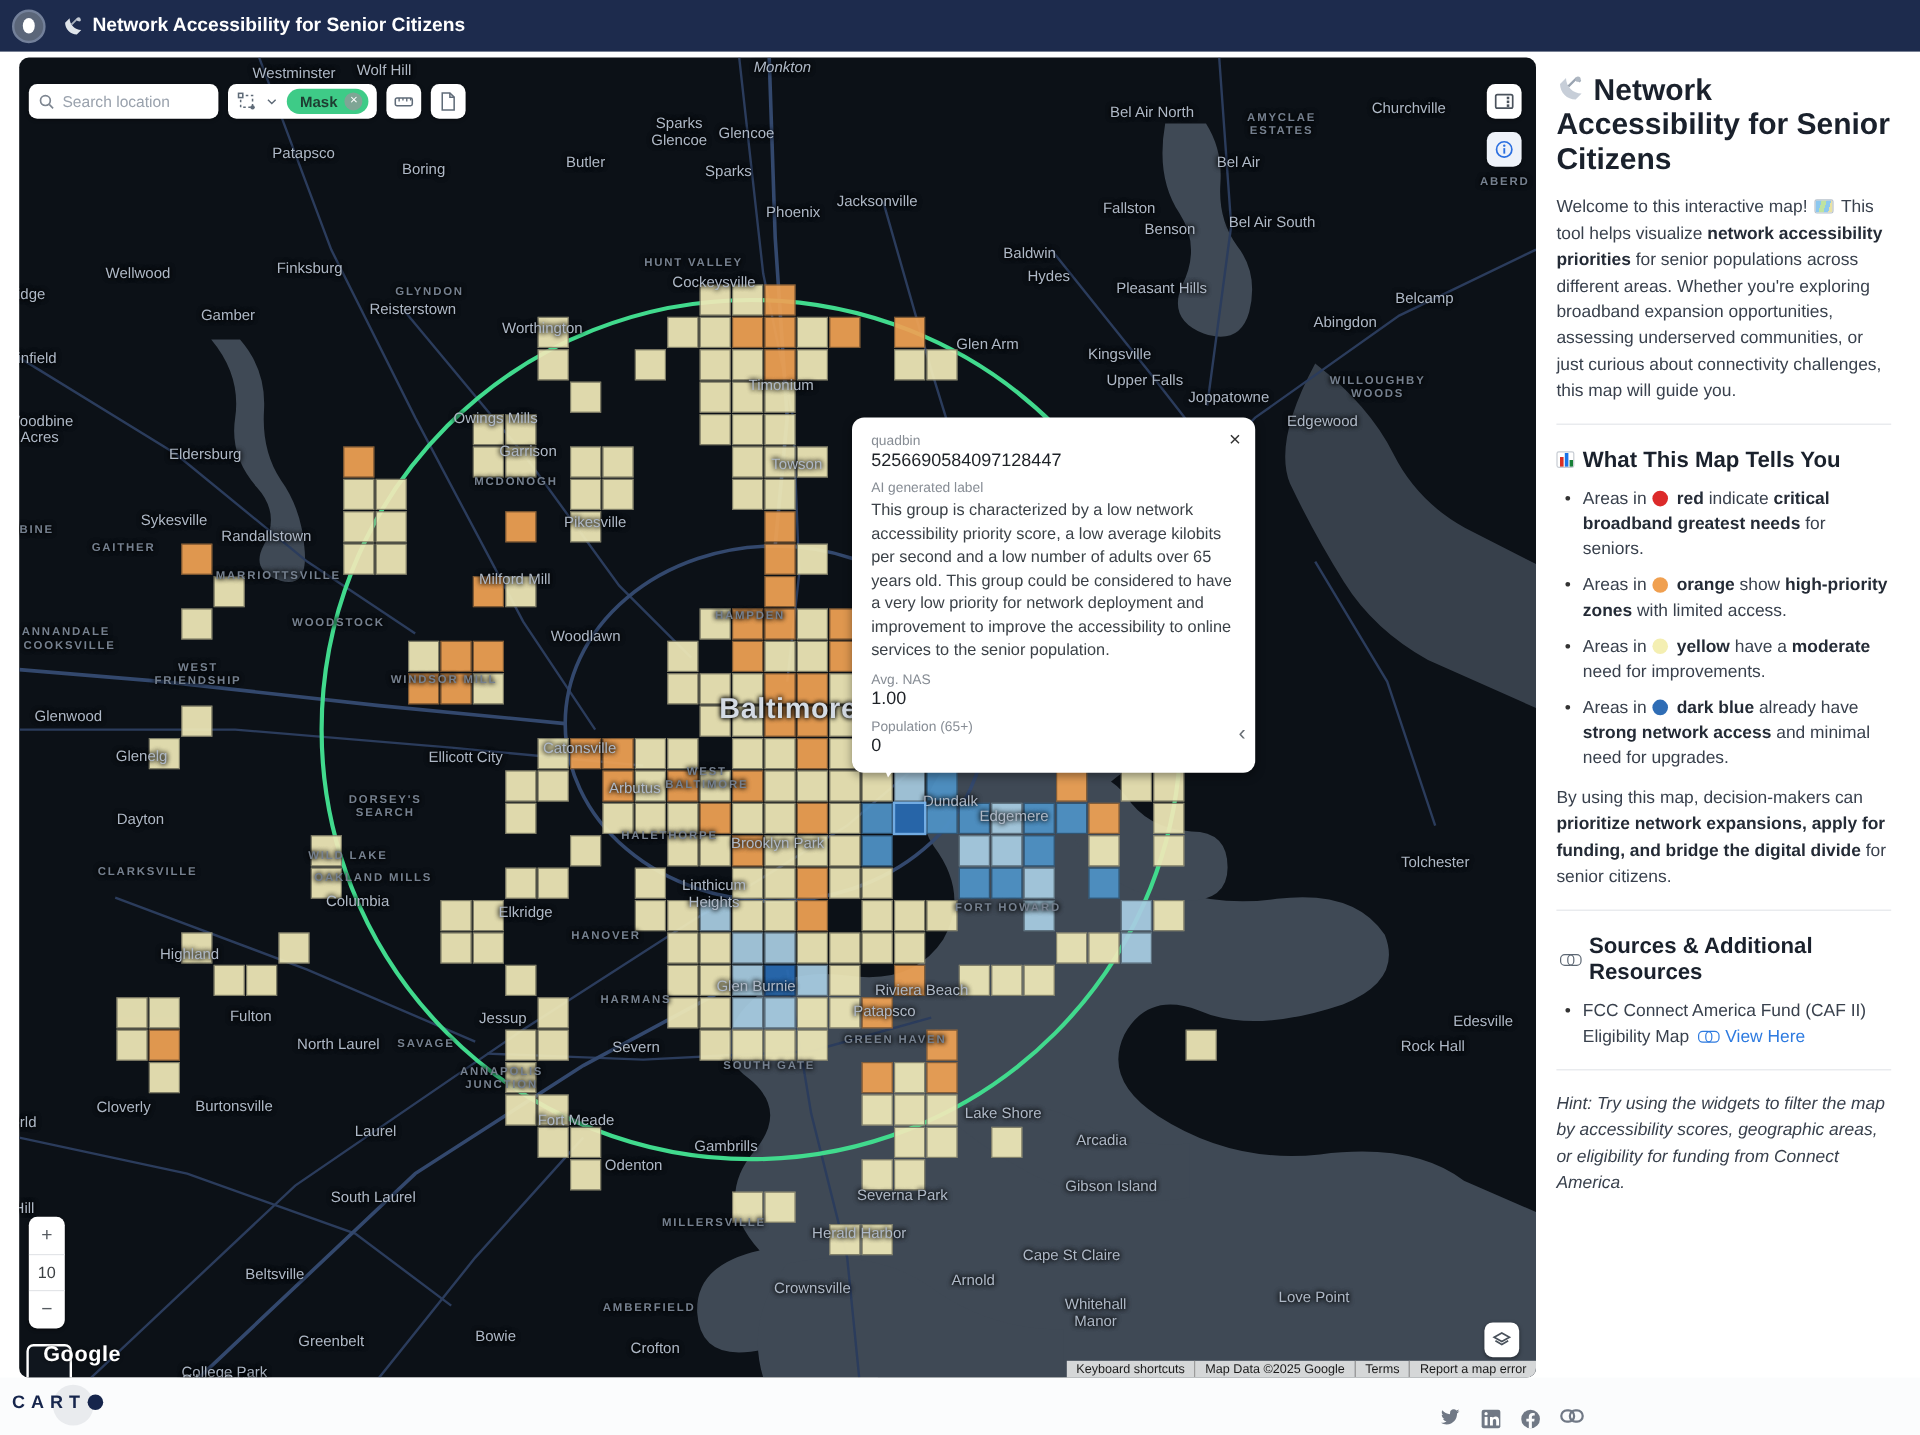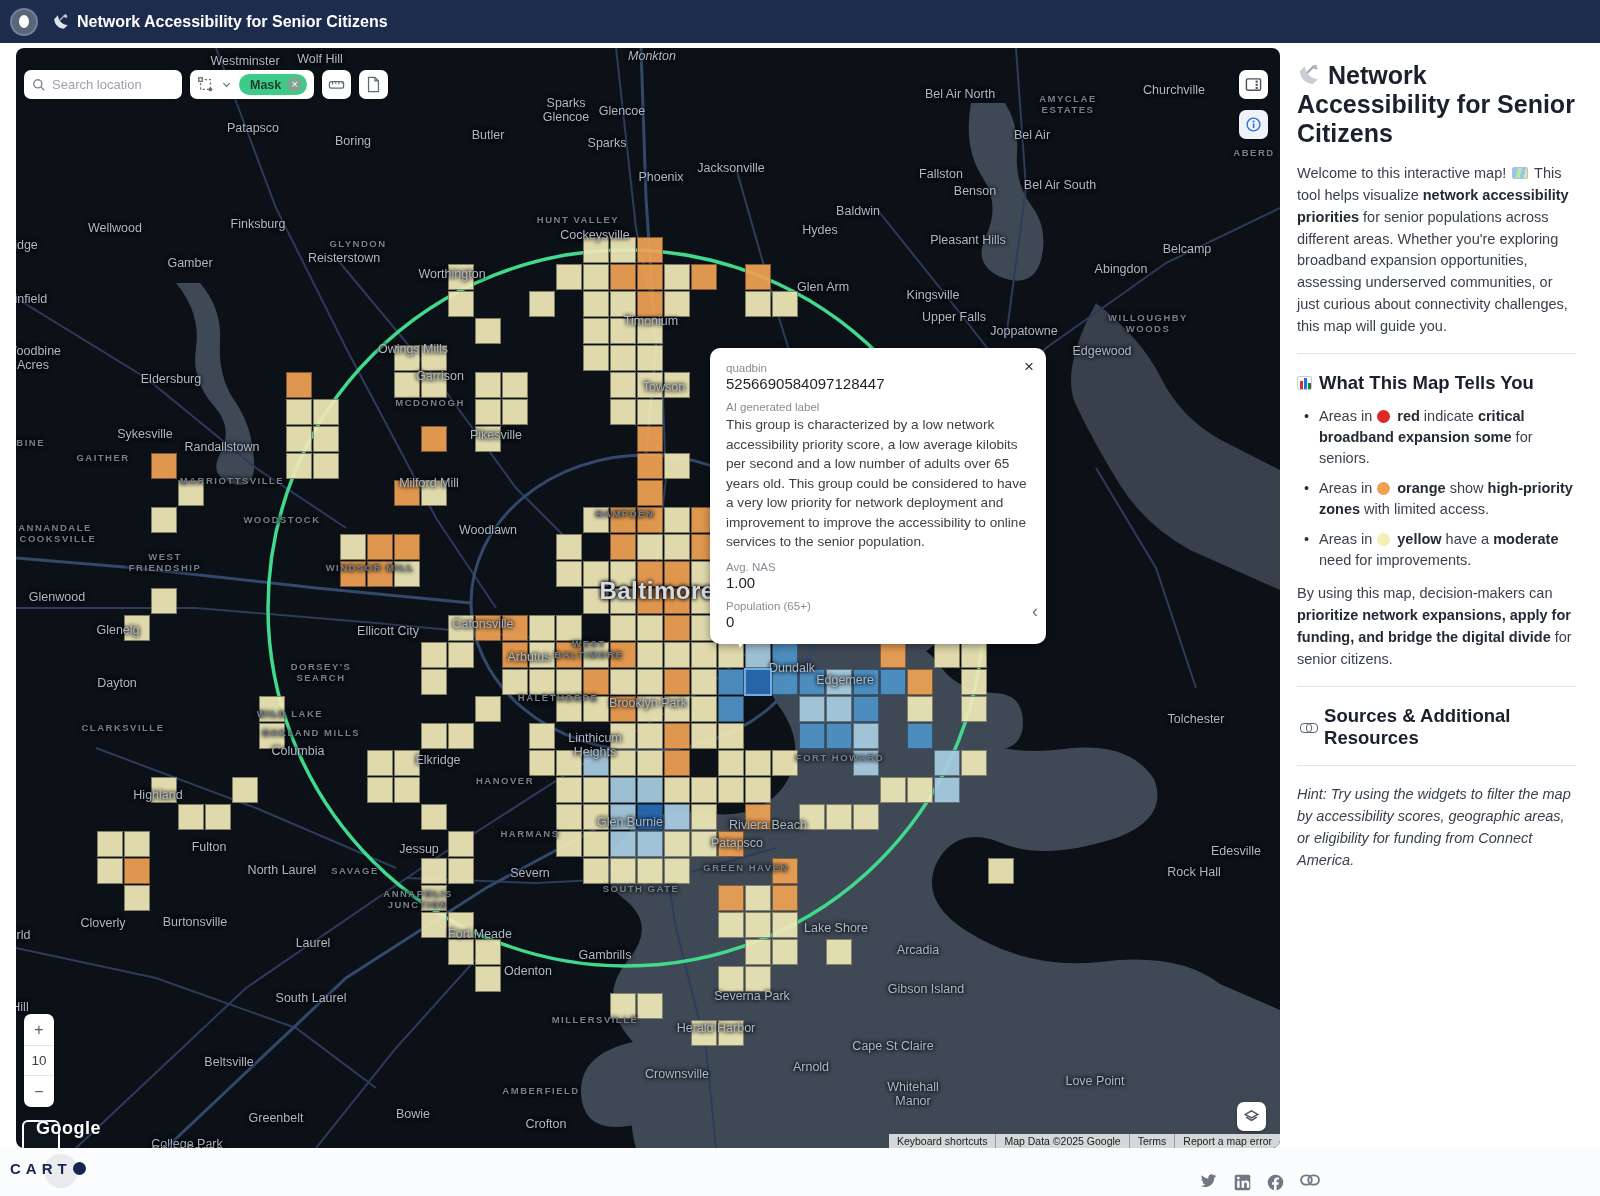--- a/index.html
+++ b/index.html
@@ -423,21 +423,21 @@
         <div class="lbl c" style="left: 944px; top: 46px;">Bel Air North</div>
         <div class="lbl c" style="left: 1158px; top: 42px;">Churchville</div>
         <div class="lbl sc" style="left: 1052px; top: 57px;">AMYCLAE
 ESTATES</div>
         <div class="lbl c" style="left: 1016px; top: 87px;">Bel Air</div>
         <div class="lbl sc" style="left: 1238px; top: 105px;">ABERD</div>
         <div class="lbl c" style="left: 925px; top: 126px;">Fallston</div>
         <div class="lbl c" style="left: 959px; top: 143px;">Benson</div>
         <div class="lbl c" style="left: 1044px; top: 137px;">Bel Air South</div>
         <div class="lbl c" style="left: 842px; top: 163px;">Baldwin</div>
-        <div class="lbl c" style="left: 804px; top: 182px;">Hydes</div>
+        <div class="lbl c" style="left: 858px; top: 182px;">Hydes</div>
         <div class="lbl c" style="left: 952px; top: 192px;">Pleasant Hills</div>
         <div class="lbl c" style="left: 1171px; top: 201px;">Belcamp</div>
         <div class="lbl c" style="left: 1105px; top: 221px;">Abingdon</div>
         <div class="lbl sc" style="left: 562px; top: 172px;">HUNT VALLEY</div>
         <div class="lbl c" style="left: 579px; top: 187px; text-align: right;">Cockeysville</div>
         <div class="lbl sc" style="left: 342px; top: 196px;">GLYNDON</div>
         <div class="lbl c" style="left: 328px; top: 210px;">Reisterstown</div>
         <div class="lbl c" style="left: 436px; top: 226px;">Worthington</div>
         <div class="lbl c" style="left: 242px; top: 176px;">Finksburg</div>
         <div class="lbl c" style="left: 99px; top: 180px;">Wellwood</div>
@@ -644,30 +644,34 @@
         </svg>
     <span>Network Accessibility for Senior Citizens</span>
   </h2>
   <p><span>Welcome to this interactive map! </span><span class="ico-map"></span><span> This tool helps visualize </span><span class="b">network accessibility priorities</span><span> for senior populations across different areas. Whether you're exploring broadband expansion opportunities, assessing underserved communities, or just curious about connectivity challenges, this map will guide you.</span></p>
   <hr>
   <h3>
     <span class="barchart-ico"></span>
     <span>What This Map Tells You</span>
   </h3>
   <ul>
-        <li><span>Areas in </span><span class="dot" style="background: rgb(220, 42, 42);"></span><span> </span><span class="b">red</span><span> indicate </span><span class="b">critical broadband expansion some</span><span> for seniors.</span></li>
+        <li><span>Areas in </span><span class="dot" style="background: rgb(220, 42, 42);"></span><span> </span><span class="b">red</span><span> indicate </span><span class="b">critical broadband greatest needs</span><span> for seniors.</span></li>
         <li><span>Areas in </span><span class="dot" style="background: rgb(240, 160, 80);"></span><span> </span><span class="b">orange</span><span> show </span><span class="b">high-priority zones</span><span> with limited access.</span></li>
         <li><span>Areas in </span><span class="dot" style="background: rgb(244, 239, 178);"></span><span> </span><span class="b">yellow</span><span> have a </span><span class="b">moderate</span><span> need for improvements.</span></li>
+        <li><span>Areas in </span><span class="dot" style="background: rgb(47, 109, 181);"></span><span> </span><span class="b">dark blue</span><span> already have </span><span class="b">strong network access</span><span> and minimal need for upgrades.</span></li>
       </ul>
   <p><span>By using this map, decision-makers can </span><span class="b">prioritize network expansions, apply for funding, and bridge the digital divide</span><span> for senior citizens.</span></p>
   <hr>
   <h3>
     <span class="chain"></span>
     <span>Sources &amp; Additional Resources</span>
   </h3>
+  <ul>
+    <li><span>FCC Connect America Fund (CAF II) Eligibility Map </span><span class="chain blue"></span><span> </span><a class="link" href="#">View Here</a></li>
+  </ul>
   <hr>
   <p class="hint">Hint: Try using the widgets to filter the map by accessibility scores, geographic areas, or eligibility for funding from Connect America.</p>
 </aside>
 
 <footer class="footer">
   <div class="carto">
     <span class="blob"></span>
     <span class="word">CART</span>
     <span class="o"></span>
   </div>

